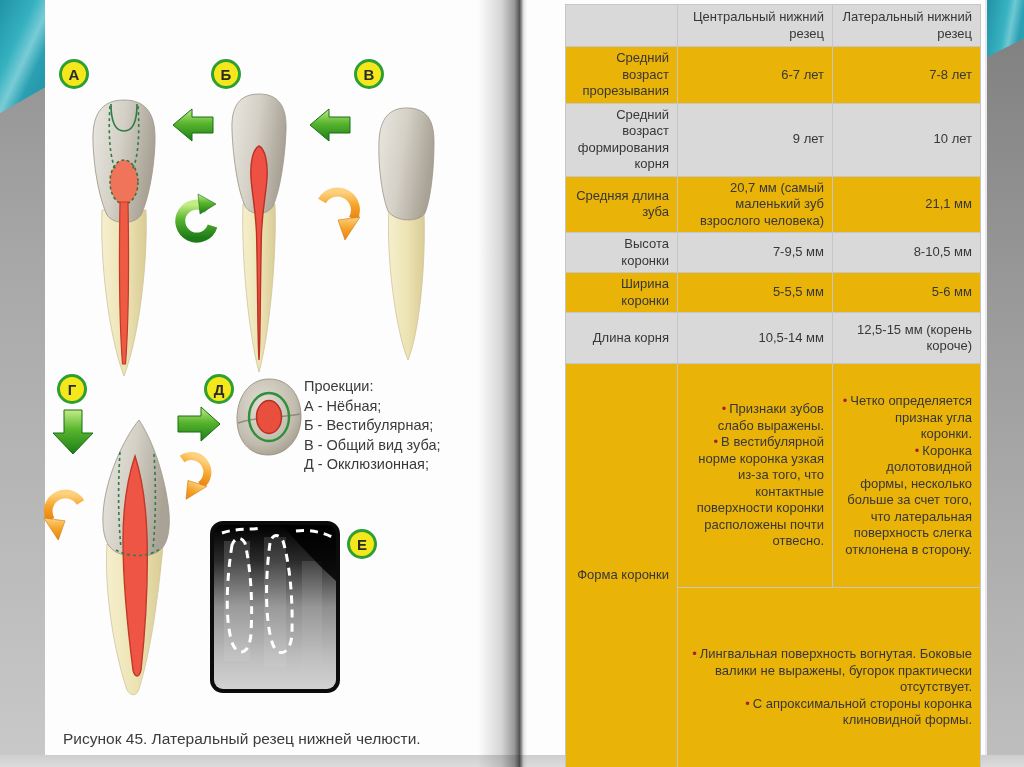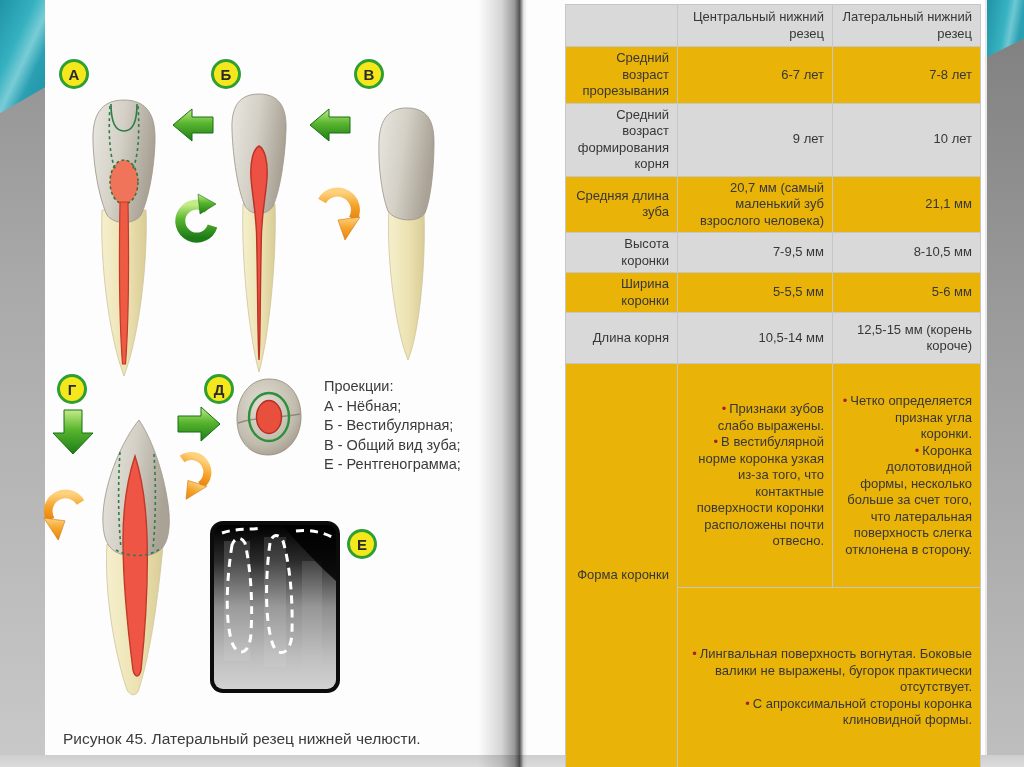--- a/index.html
+++ b/index.html
@@ -26,21 +26,21 @@
 
   
   .badge{position:absolute;width:24px;height:24px;border-radius:50%;
     background:#f4e81c;border:3px solid #2f9e33;box-shadow:0 0 0 1px #fff;
     display:flex;align-items:center;justify-content:center;
     font-size:15px;font-weight:bold;color:#2a2a2a;}
 
   .abs{position:absolute;}
 
   
-  .legend{position:absolute;left:324px;top:377px;width:185px;
+  .legend{position:absolute;left:304px;top:377px;width:185px;
     font-size:14.5px;line-height:19.5px;color:#3b3b3b;}
 
   .caption{position:absolute;left:63px;top:730px;font-size:15.5px;color:#3c3c3c;}
 
   
   .tblwrap{position:absolute;left:565px;top:4px;}
   table.dt{border-collapse:collapse;table-layout:fixed;width:415px;
     font-size:13px;line-height:1.27;color:#373737;}
   table.dt td{border:1px solid #c6c6c6;padding:3px 8px;vertical-align:middle;
     text-align:right;font-weight:normal;overflow:hidden;}
@@ -172,21 +172,21 @@
   </svg>
   <svg class="abs" style="left:176px;top:403px" width="46" height="42" viewBox="0 0 46 42">
     <path d="M44 21 L25 4 L25 13 L2 13 L2 29 L25 29 L25 38 Z" fill="url(#gArrowGreen)" stroke="#157015" stroke-width="1"></path>
   </svg>
 
   <div class="legend">
     <div>Проекции:</div>
     <div>А - Нёбная;</div>
     <div>Б - Вестибулярная;</div>
     <div>В - Общий вид зуба;</div>
-    <div>Е - Рентгенограмма;</div>
+    <div>Д - Окклюзионная;</div>
   </div>
 
   <svg class="abs" style="left:210px;top:521px" width="130" height="172" viewBox="0 0 130 172">
     <defs>
         <clipPath id="xclip">
           <rect x="4" y="4" width="122" height="164" rx="9"></rect>
         </clipPath>
       </defs>
     <rect x="0" y="0" width="130" height="172" rx="13" fill="#0b0b0b"></rect>
     <g clip-path="url(#xclip)">

